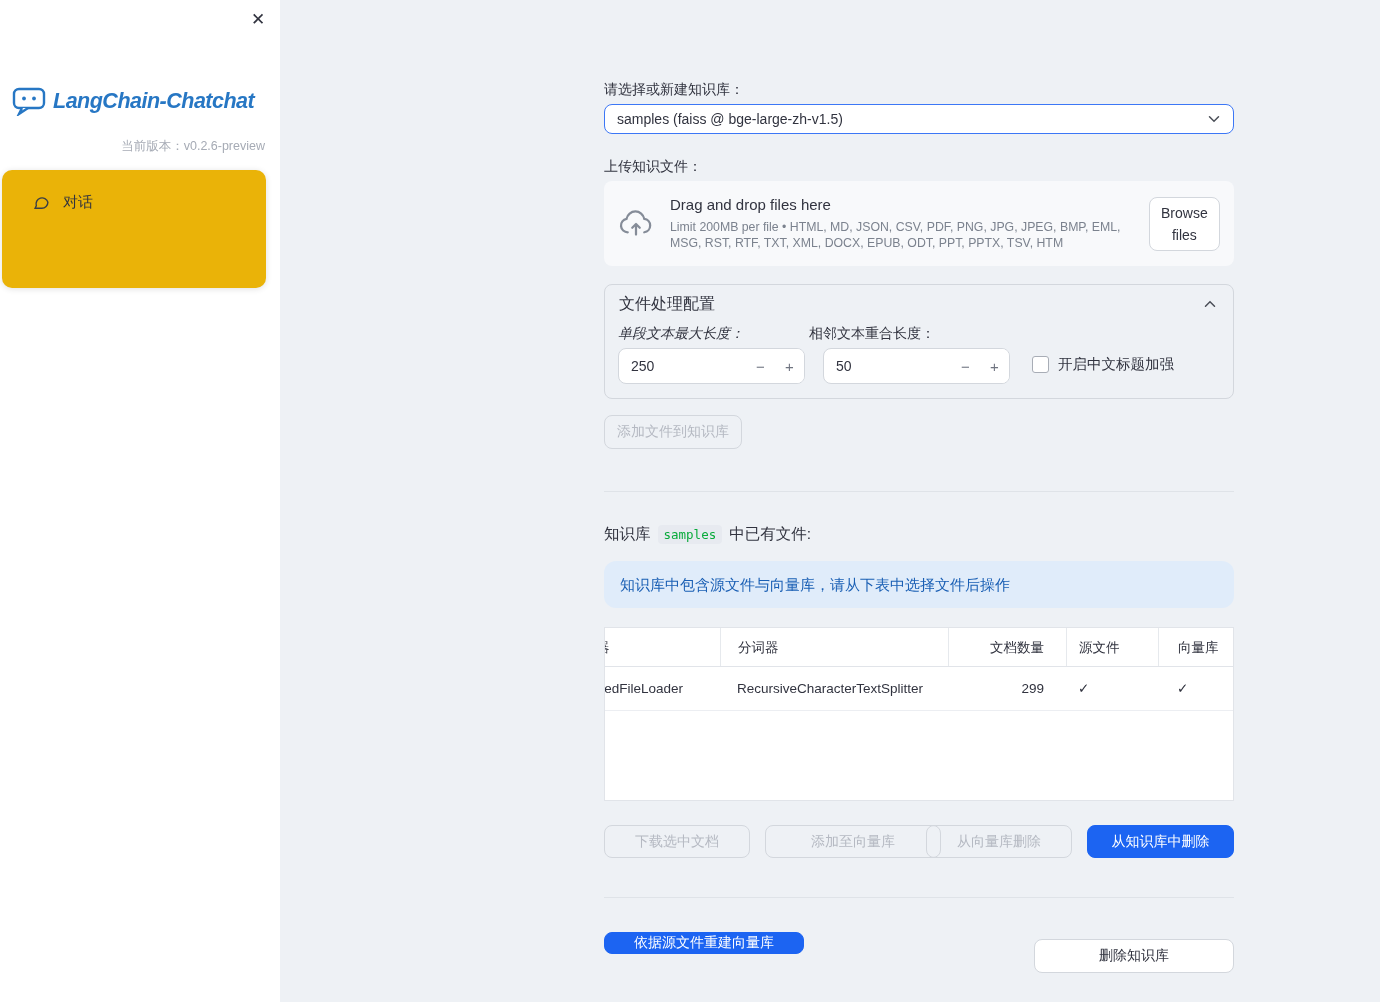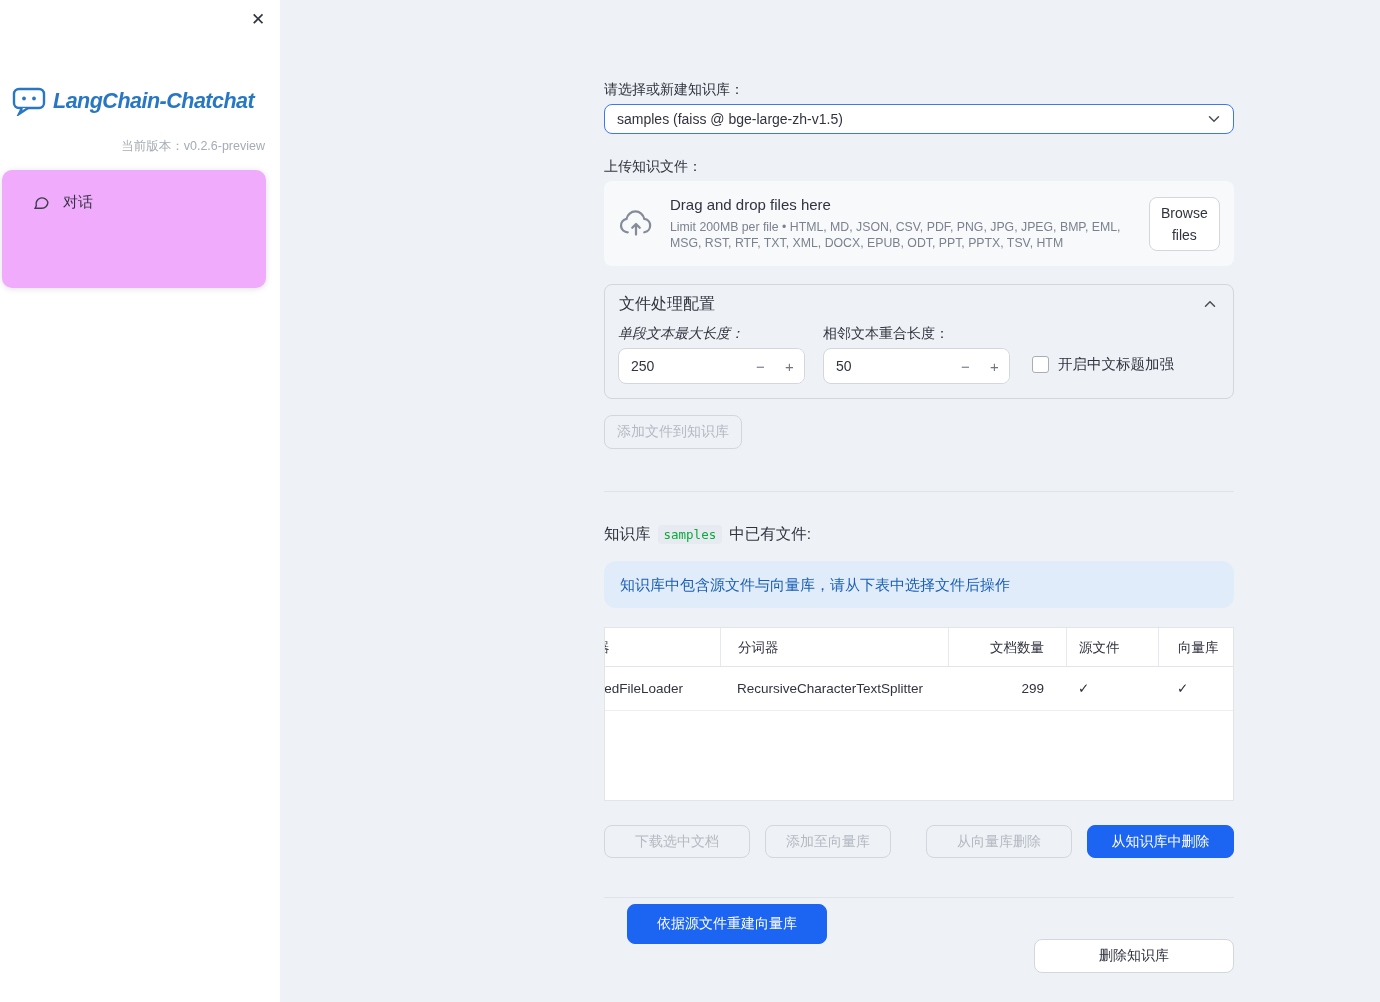--- a/index.html
+++ b/index.html
@@ -6,21 +6,21 @@
   body { margin:0; font-family:"Liberation Sans","DejaVu Sans",sans-serif; color:#31333f; }
   .page { position:relative; width:1380px; height:1002px; background:#eef1f5; overflow:hidden; }
 
   
   .sidebar { position:absolute; left:0; top:0; width:280px; height:100%; background:#ffffff; }
   .close-btn { position:absolute; top:6px; left:244px; width:28px; height:26px; background:none; border:none;
                font-size:17px; color:#31333f; cursor:pointer; font-family:inherit; }
   .logo { position:absolute; top:86px; left:12px; display:flex; align-items:center; gap:7px; }
   .logo-text { font-size:21.5px; font-weight:700; font-style:italic; color:#2777c4; letter-spacing:-0.5px; white-space:nowrap; }
   .version { position:absolute; top:138px; left:12px; width:253px; text-align:right; font-size:12.5px; color:#a6abb5; }
-  .menu { position:absolute; top:170px; left:2px; width:264px; height:118px; background:#f0abfc; border-radius:10px;
+  .menu { position:absolute; top:170px; left:2px; width:264px; height:118px; background:#eab308; border-radius:10px;
           box-shadow:0 1px 6px rgba(0,0,0,0.12); padding:10px 15px; }
   .menu-item { display:flex; align-items:center; gap:13px; padding-left:16px; height:44px; border-radius:8px;
                font-size:15px; cursor:pointer; }
   .menu-item.selected { height:36px; margin-top:6px; background:#1c64f2; color:#fff; font-weight:700; font-size:14.5px; }
   .mi-icon { display:flex; align-items:center; }
 
   
   .blk { position:absolute; left:604px; width:630px; }
   .w-label { font-size:14px; color:#31333f; }
 
@@ -137,21 +137,21 @@
     <div class="exp-head">
       <span>文件处理配置</span>
       <span class="mi-icon">
         <svg width="18" height="18" viewBox="0 0 24 24" fill="none">
           <path d="M6 15l6-6 6 6" stroke="#4a4e57" stroke-width="2" stroke-linecap="round"></path>
         </svg>
       </span>
     </div>
 
     <div class="exp-label" style="left:13px;font-style:italic;">单段文本最大长度：</div>
-    <div class="exp-label" style="left:218px;">相邻文本重合长度：</div>
+    <div class="exp-label" style="left:204px;">相邻文本重合长度：</div>
 
     <div class="numin" style="left:13px;">
       <span class="val">250</span>
       <button class="step">−</button>
       <button class="step">+</button>
     </div>
     <div class="numin" style="left:218px;">
       <span class="val">50</span>
       <button class="step">−</button>
       <button class="step">+</button>
@@ -188,22 +188,22 @@
         <div class="td c1">UnstructuredFileLoader</div>
         <div class="td c2">RecursiveCharacterTextSplitter</div>
         <div class="td c3">299</div>
         <div class="td c4">✓</div>
         <div class="td c5">✓</div>
       </div>
     </div>
   </div>
 
   <button class="btn disabled" style="position:absolute; left:604px; top:825px; width:146px; height:33px;">下载选中文档</button>
-  <button class="btn disabled" style="position:absolute; left:765px; top:825px; width:126px; height:33px;">添加至向量库</button>
+  <button class="btn disabled" style="position:absolute; left:765px; top:825px; width:176px; height:33px;">添加至向量库</button>
   <button class="btn disabled" style="position:absolute; left:926px; top:825px; width:146px; height:33px;">从向量库删除</button>
   <button class="btn primary" style="position:absolute; left:1087px; top:825px; width:147px; height:33px;">从知识库中删除</button>
 
   <div class="blk divider" style="top:897px;"></div>
 
-  <button class="btn primary" style="position:absolute; left:604px; top:904px; width:200px; height:40px;margin-left:23px;">依据源文件重建向量库</button>
+  <button class="btn primary" style="position:absolute; left:604px; top:932px; width:200px; height:22px;">依据源文件重建向量库</button>
   <button class="btn secondary" style="position:absolute; left:1034px; top:932px; width:200px; height:34px;margin-top:7px;">删除知识库</button>
 
 </div>
 
 </body></html>

